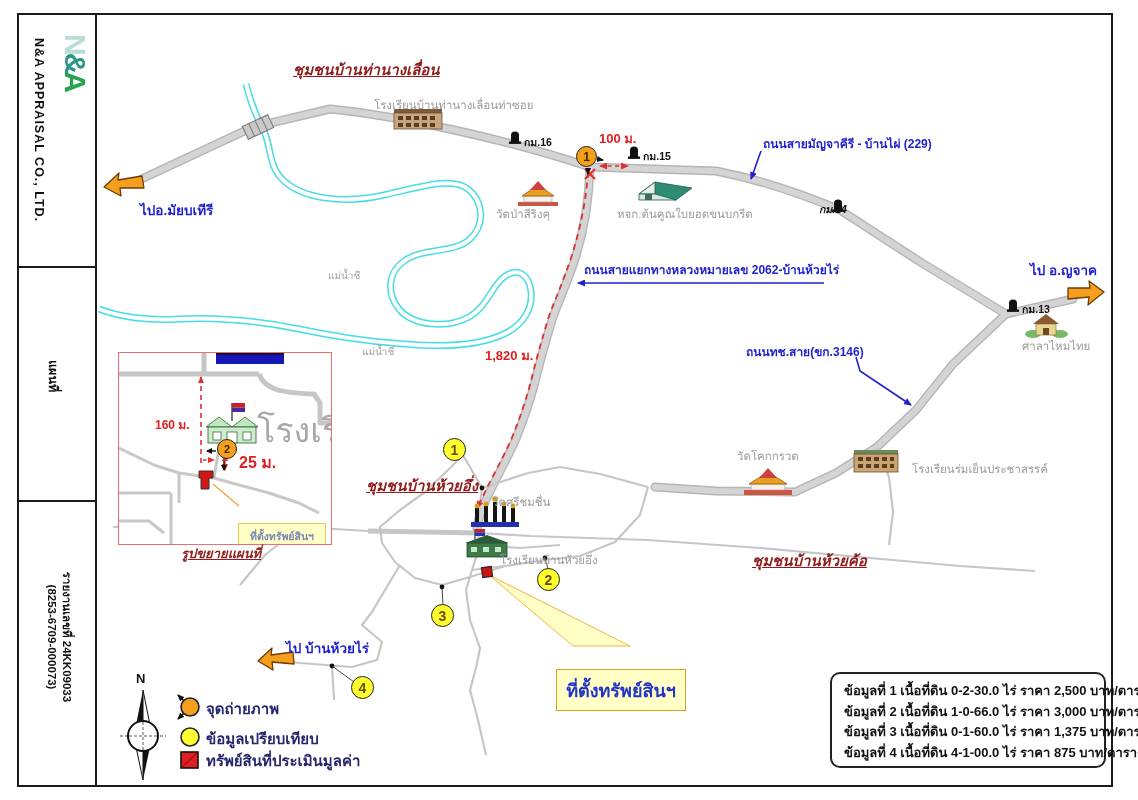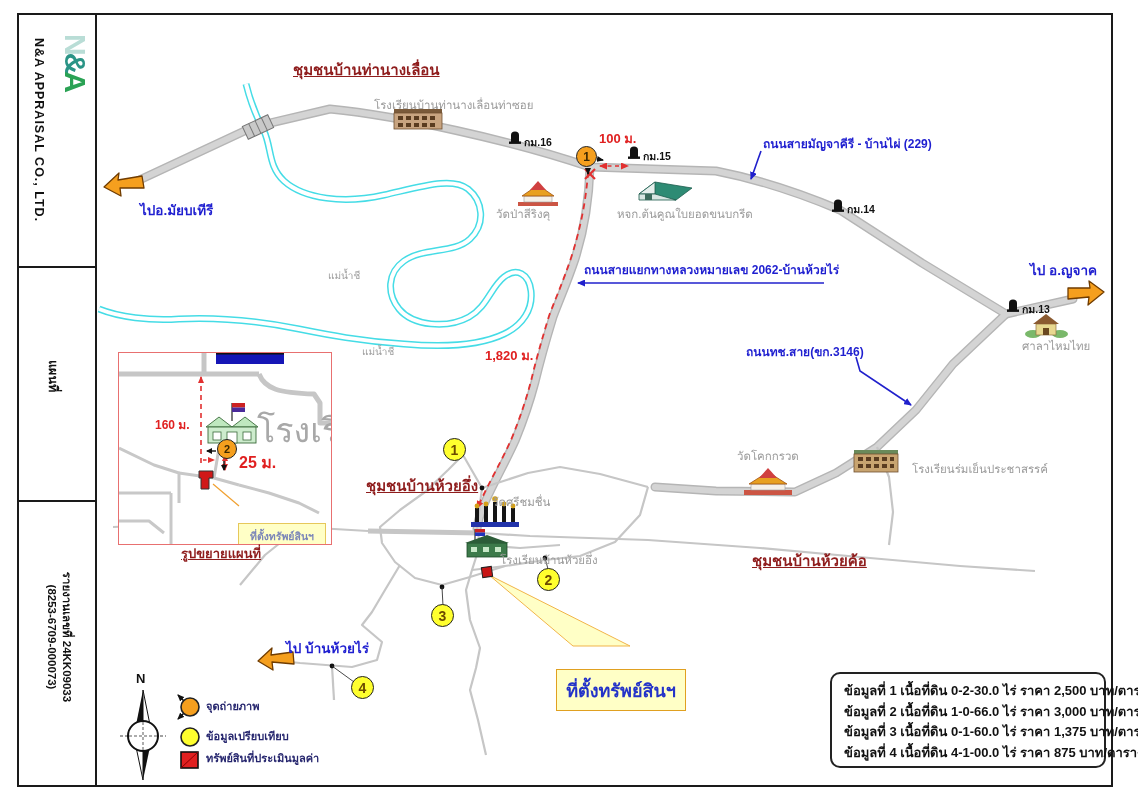--- a/index.html
+++ b/index.html
@@ -5,36 +5,36 @@
   html,body{margin:0;padding:0;background:#fff;}
   .page{position:relative;width:1138px;height:800px;background:#fff;overflow:hidden;
         font-family:"Liberation Sans",sans-serif;}
   .frame{position:absolute;left:17px;top:13px;width:1092px;height:770px;border:2px solid #1a1a1a;}
   .vline{position:absolute;left:95px;top:13px;height:772px;border-left:2px solid #1a1a1a;}
   .hdiv{position:absolute;left:17px;width:80px;border-top:2px solid #1a1a1a;}
   .rot{position:absolute;transform-origin:top left;transform:rotate(90deg);white-space:nowrap;}
   .lbl{position:absolute;white-space:nowrap;line-height:1.15;}
   .gray{color:#9b9b9b;font-size:11.5px;}
   .tiny{color:#9b9b9b;font-size:10px;margin-top:8px;}
-  .comm{color:#8f1d1d;font-weight:bold;text-decoration:underline;font-size:15px;}
+  .comm{color:#8f1d1d;font-weight:bold;font-style:italic;text-decoration:underline;font-size:15px;}
   .blue{color:#1f1fd0;font-weight:bold;font-size:12px;}
   .dest{color:#1f1fd0;font-weight:bold;font-size:13.5px;}
   .red{color:#e02020;font-weight:bold;font-size:13px;}
   .km{color:#111;font-weight:bold;font-size:10.5px;}
   .marker{position:absolute;border-radius:50%;display:flex;align-items:center;justify-content:center;font-weight:bold;box-sizing:border-box;}
   .ycirc{width:23px;height:23px;background:#ffff2e;border:1.6px solid #222;color:#6b4a00;font-size:14px;}
   .ocirc{width:21px;height:21px;background:#f59f1e;border:1.6px solid #222;color:#3c2800;font-size:12px;}
   .inset{position:absolute;left:118px;top:352px;width:212px;height:191px;border:1.2px solid #e87070;
          background:#fff;overflow:hidden;}
   .callout{position:absolute;background:#ffffc6;border:1.5px solid #e0a020;display:flex;
            align-items:center;justify-content:center;margin-top:24px;}
   .infobox{position:absolute;left:830px;top:672px;width:276px;height:96px;border:2px solid #222;
            border-radius:10px;box-sizing:border-box;padding:7px 0 0 12px;background:#fff;}
   .infobox div{font-size:13px;font-weight:bold;color:#111;line-height:20.5px;white-space:nowrap;}
-  .legend-lbl{color:#26266e;font-weight:bold;font-size:11px;}
+  .legend-lbl{color:#26266e;font-weight:bold;font-size:15px;}
   svg{position:absolute;left:0;top:0;}
 </style>
 </head>
 <body>
 
 <div class="page">
 
   <svg width="1138" height="800" viewBox="0 0 1138 800">
     <defs>
       <marker id="a-blue" markerWidth="9" markerHeight="7" refX="7" refY="3.5" orient="auto" markerUnits="userSpaceOnUse">
@@ -295,21 +295,21 @@
   <div class="lbl gray" style="left:1022px;top:340px;">ศาลาไหมไทย</div>
   <div class="lbl gray" style="left:737px;top:450px;">วัดโคกกรวด</div>
   <div class="lbl gray" style="left:912px;top:463px;">โรงเรียนร่มเย็นประชาสรรค์</div>
   <div class="lbl gray" style="left:492px;top:496px;">วัดศรีชมชื่น</div>
   <div class="lbl gray" style="left:500px;top:554px;">โรงเรียนบ้านห้วยอึ่ง</div>
   <div class="lbl tiny" style="left:328px;top:262px;">แม่น้ำชี</div>
   <div class="lbl tiny" style="left:362px;top:338px;">แม่น้ำชี</div>
 
   <div class="lbl km" style="left:524px;top:136px;">กม.16</div>
   <div class="lbl km" style="left:643px;top:150px;">กม.15</div>
-  <div class="lbl km" style="left:847px;top:203px;">กม.14</div>
+  <div class="lbl km" style="left:819px;top:203px;font-style:italic;">กม.14</div>
   <div class="lbl km" style="left:1022px;top:303px;">กม.13</div>
 
   <div class="lbl red" style="left:599px;top:132px;">100 ม.</div>
   <div class="lbl red" style="left:485px;top:349px;">1,820 ม.</div>
 
   <div class="lbl blue" style="left:763px;top:138px;">ถนนสายมัญจาคีรี - บ้านไผ่ (229)</div>
   <div class="lbl blue" style="left:584px;top:264px;">ถนนสายแยกทางหลวงหมายเลข 2062-บ้านห้วยไร่</div>
   <div class="lbl blue" style="left:746px;top:346px;">ถนนทช.สาย(ขก.3146)</div>
 
   <div class="lbl dest" style="left:140px;top:203px;">ไปอ.มัยบเทีรี</div>

